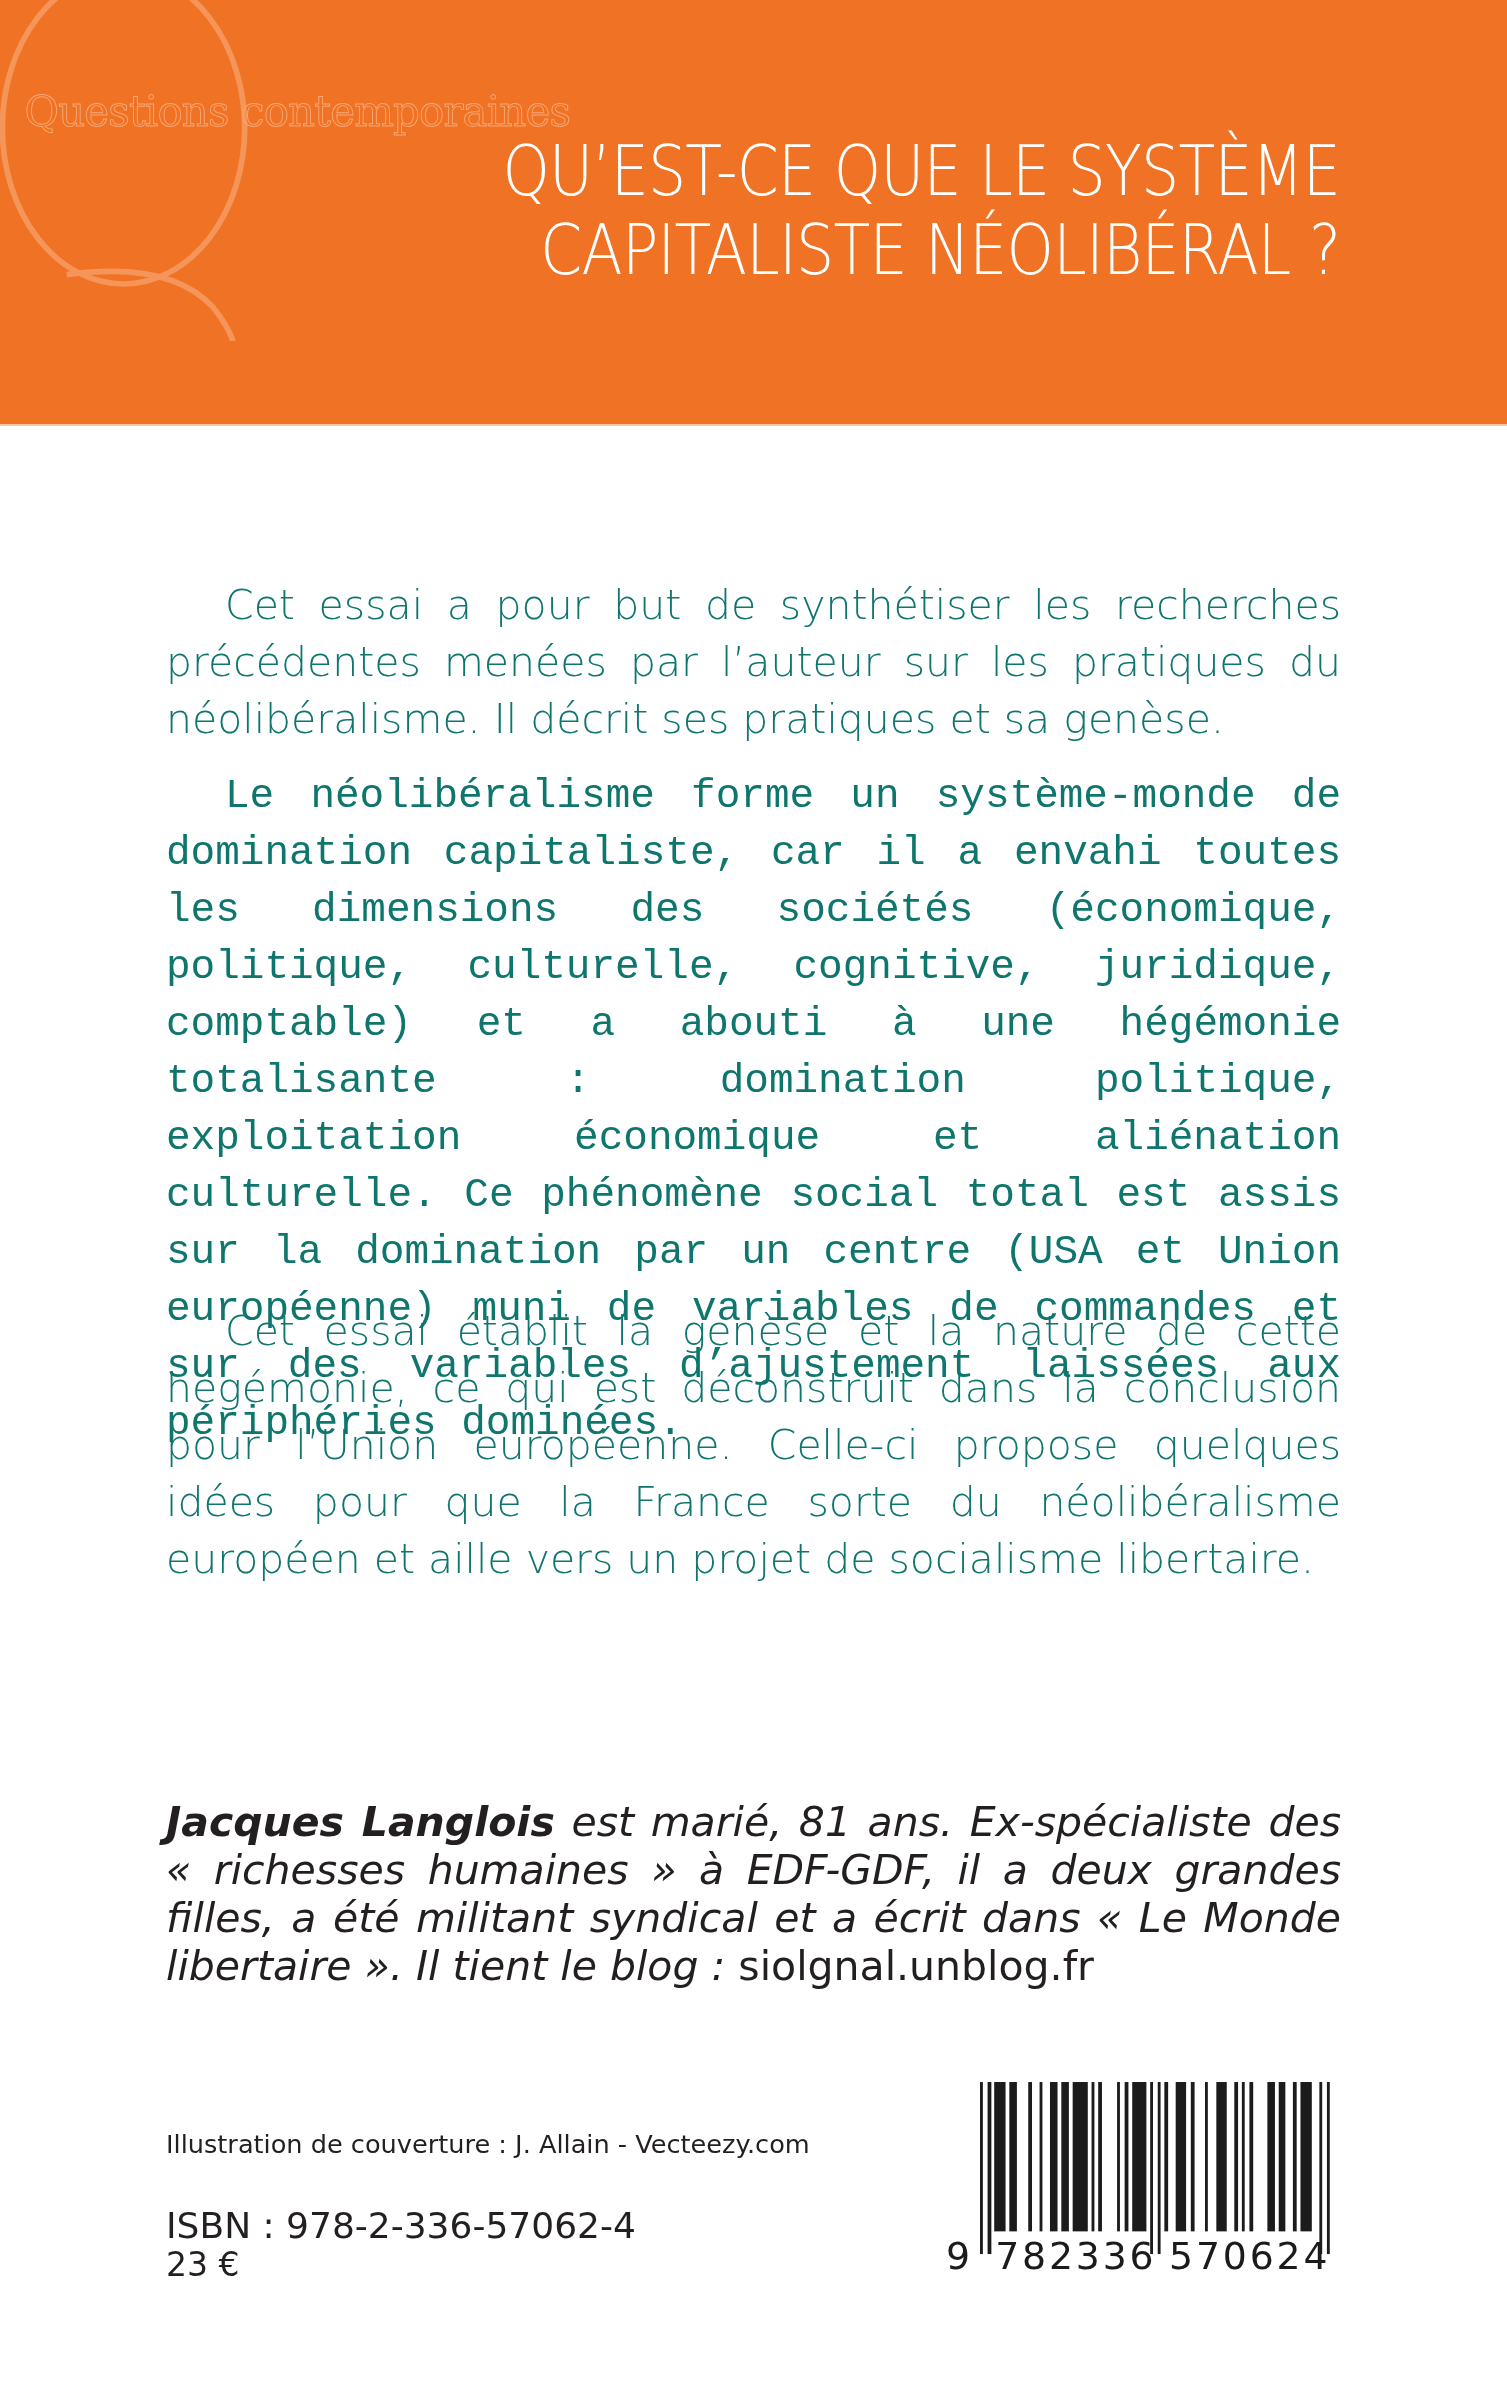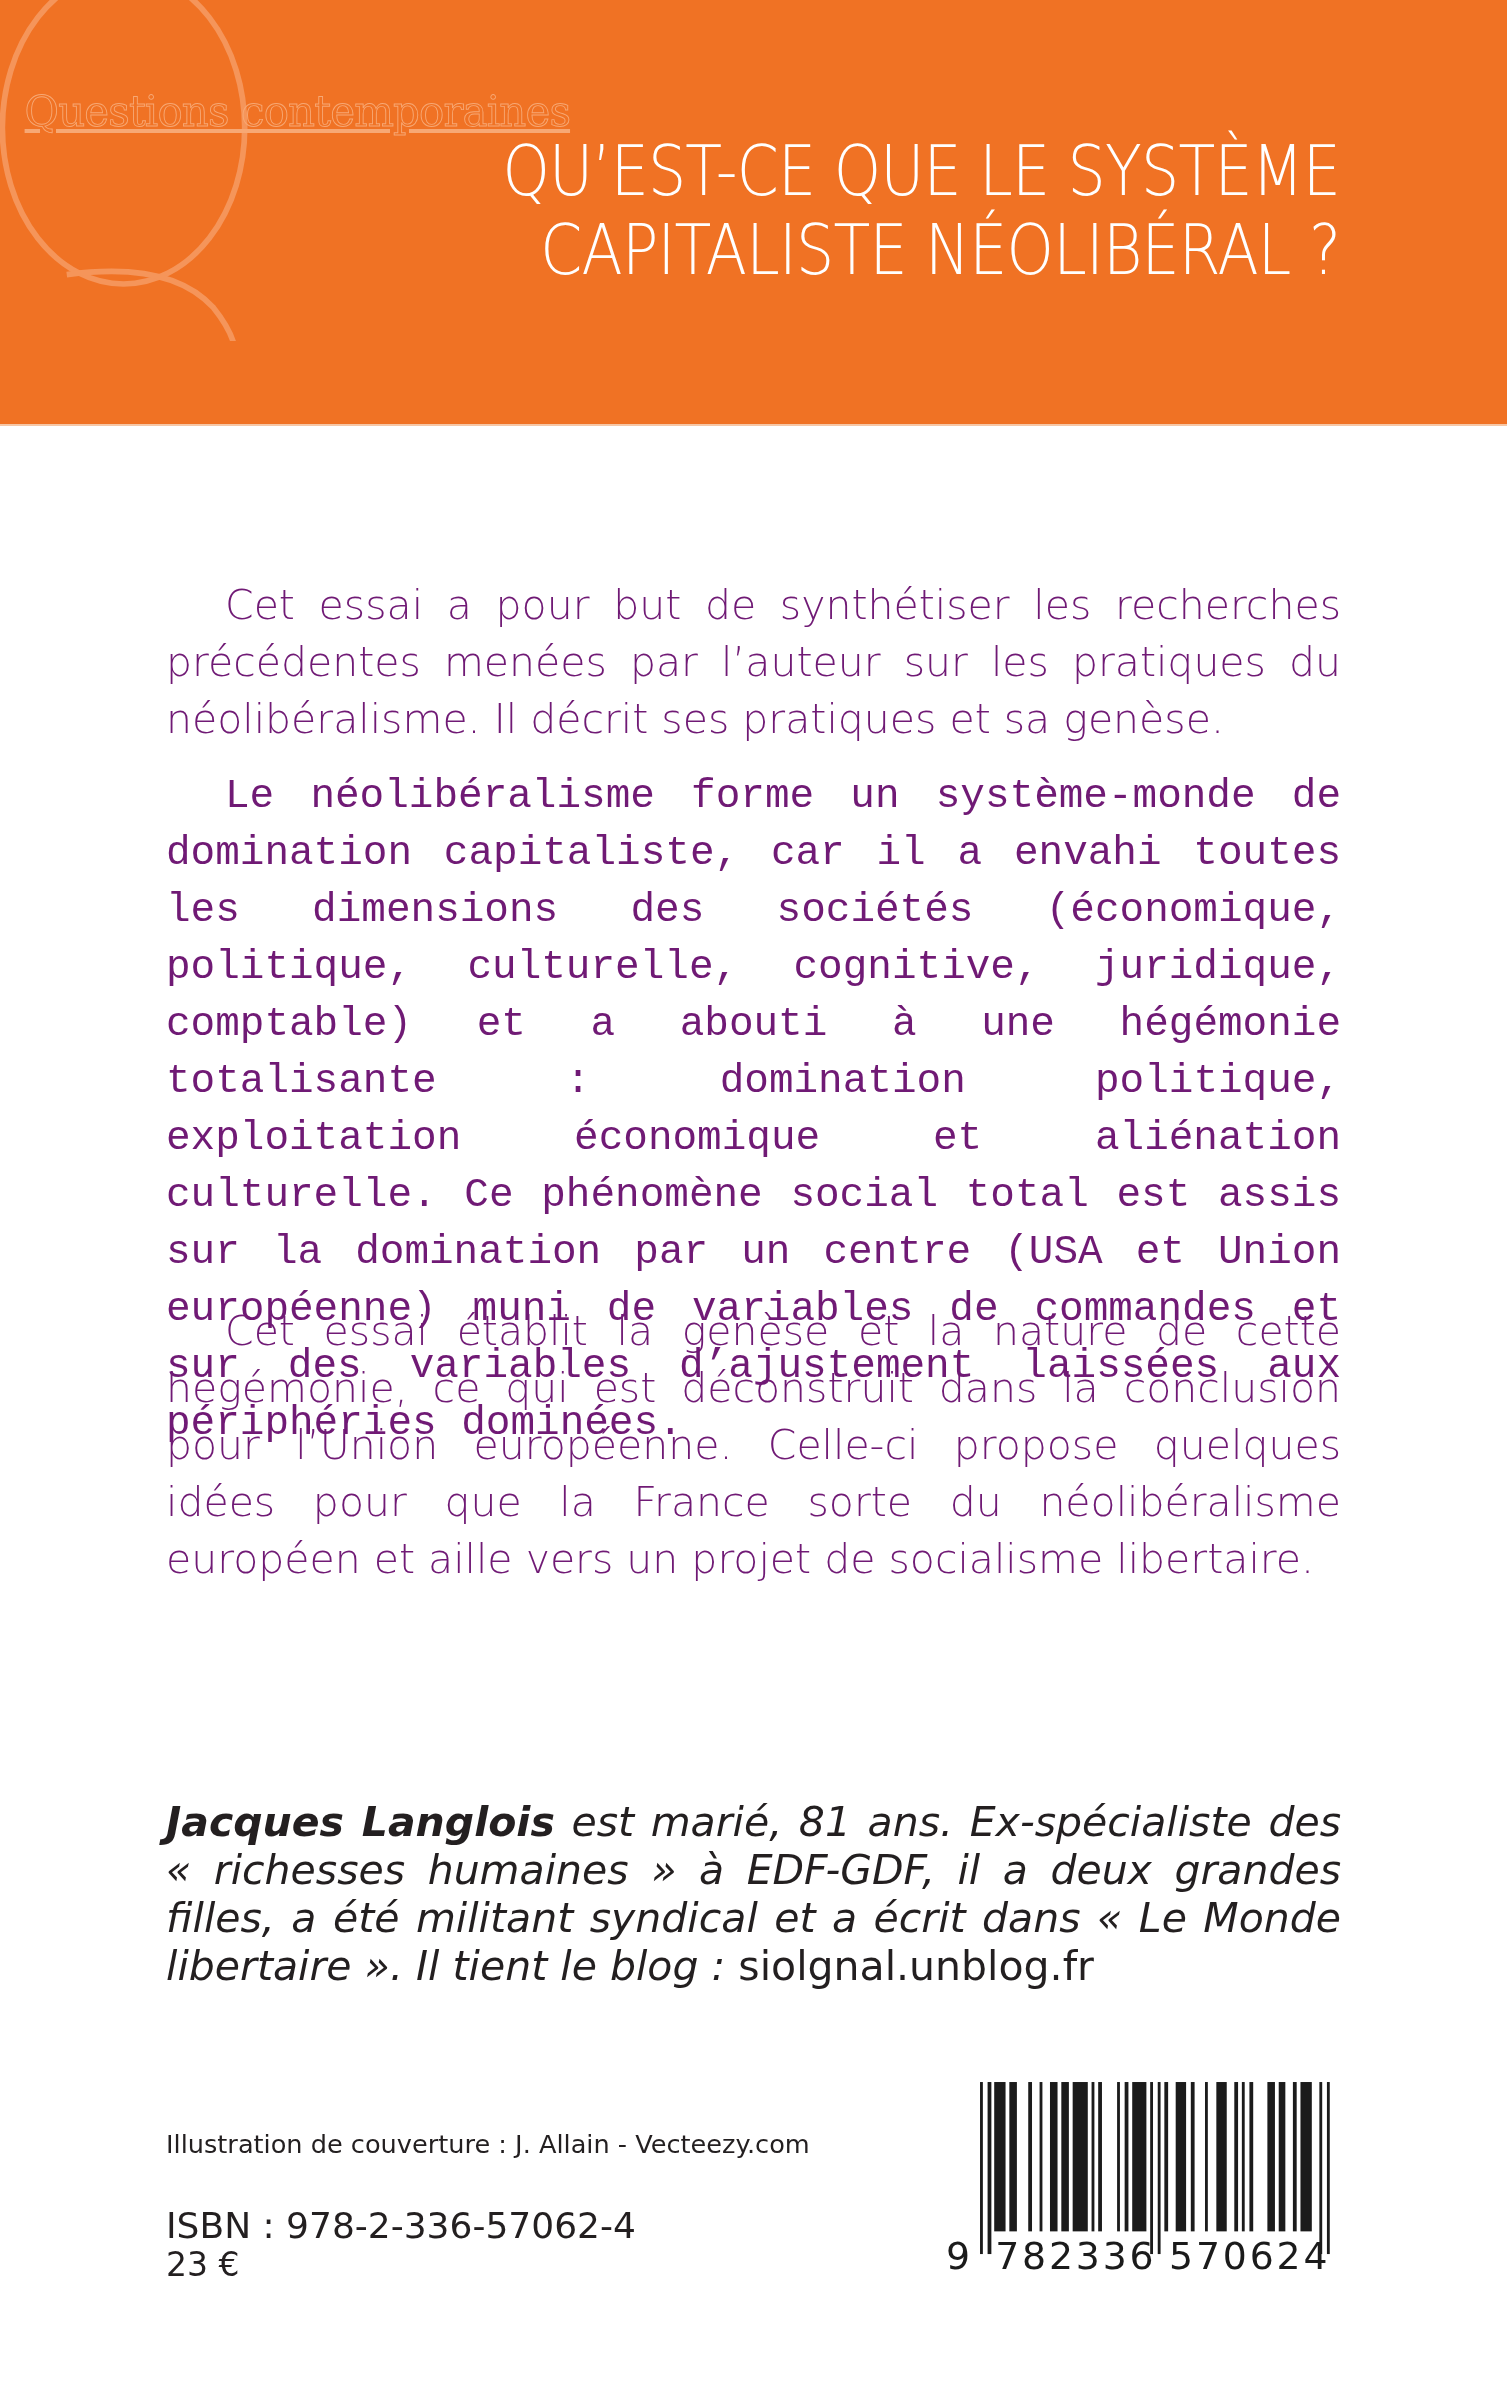--- a/index.html
+++ b/index.html
@@ -11,33 +11,32 @@
     position: absolute; left: 0; top: 0; width: 1508px; height: 424px;
     background: #F07224;
   }
   .band-edge { position:absolute; left:0; top:424px; width:1508px; height:1.9px; background:#f6c7a6; }
   .bigq { position: absolute; left: -9.5px; top: -38px; width: 284px; height: 379px; }
   .series {
     position: absolute; left: 24.6px; top: 87px;
     font-family: "DejaVu Serif", serif; font-weight: 200; font-size: 42px;
     color: transparent; -webkit-text-stroke: 0.9px #f7a874; letter-spacing: -0.9px;
     white-space: nowrap;
-    text-decoration: underline;
   }
   .title {
     position: absolute; right: 168px; top: 132px; text-align: right;
     color: #ffffff; font-family: "DejaVu Sans", sans-serif; font-weight: 200;
     font-size: 70px; line-height: 79px; letter-spacing: -0.9px;
     transform: scaleX(0.86); transform-origin: right top; white-space: nowrap;
   }
   .title div { display: block; }
   .body-text {
     position: absolute; left: 166px; width: 1175px;
     font-family: "DejaVu Sans", sans-serif; font-size: 41px; line-height: 57px;
-    text-align: justify; color: #701a75; font-weight: 300;
+    text-align: justify; color: #0f766e; font-weight: 300;
   }
   .body-text p { margin: 0; text-indent: 59px; }
   .p1 { top: 577px; }
   .p2 { top: 768px; font-family: Liberation Mono, monospace; }
   .p3 { top: 1303px; }
   .bio {
     position: absolute; left: 166px; top: 1798px; width: 1175px;
     font-size: 41px; line-height: 48px; text-align: justify; font-style: italic;
     color: #231f20;
   }

